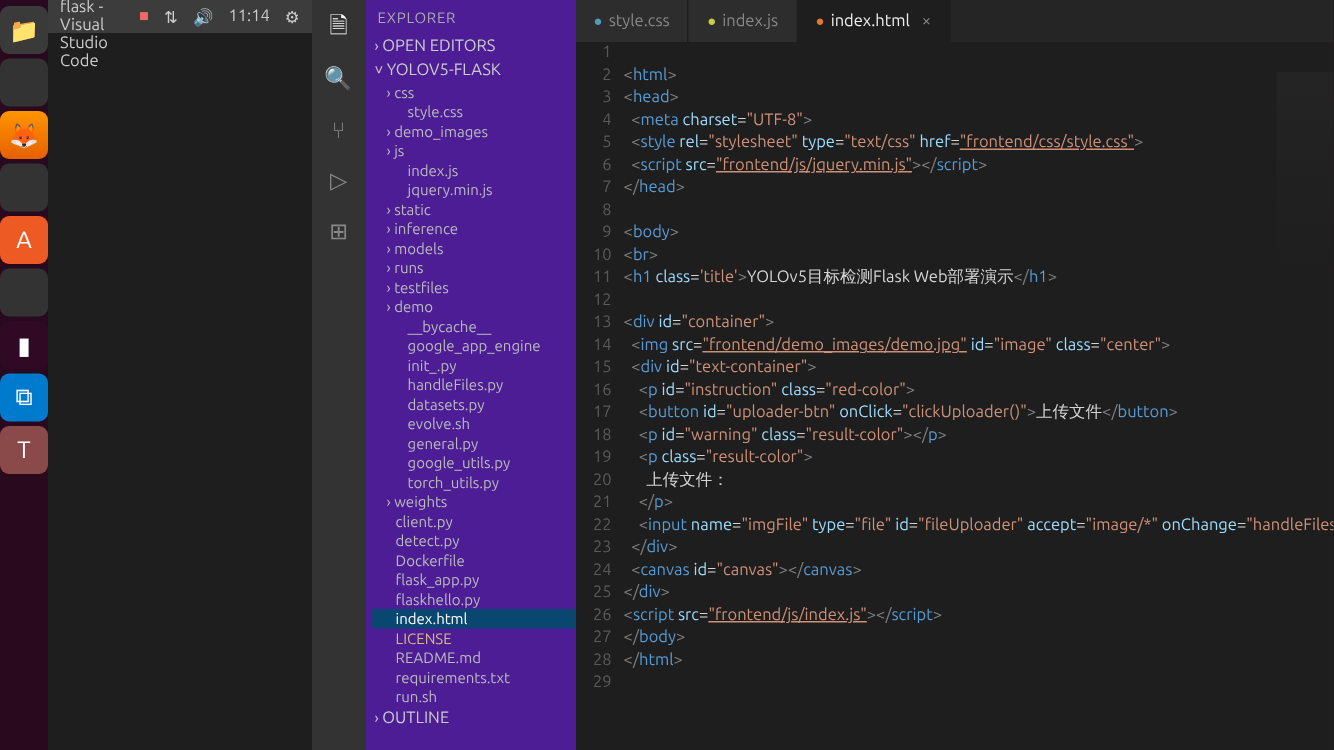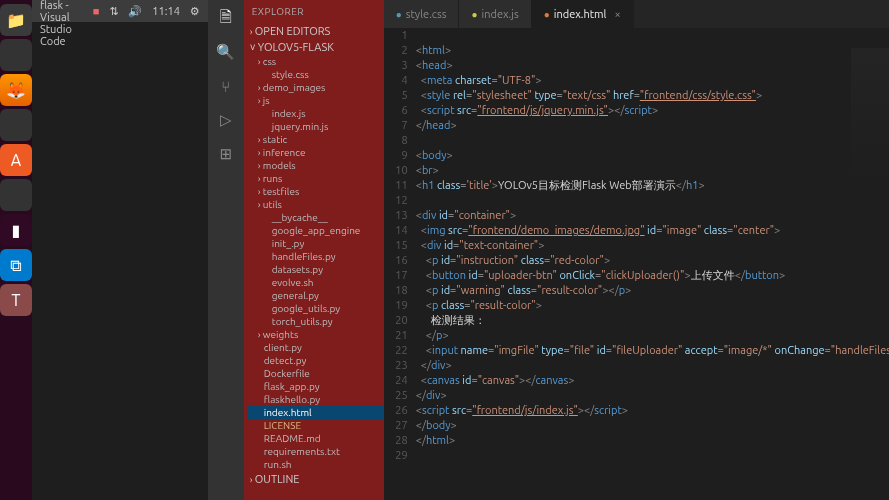--- a/index.html
+++ b/index.html
@@ -14,21 +14,21 @@
 .li-code{background:#007acc;color:#fff}
 .li-text{background:#8a4a4a;color:#fff}
 .li-blank{background:#333}
 .main{flex:1;display:flex;flex-direction:row;background:#1e1e1e}
 .titlebar{height:22px;background:#3c3c3c;display:flex;align-items:center;padding:0 8px;color:#ccc;font-size:11px}
 .titlebar .right{margin-left:auto;display:flex;gap:10px;font-size:10px}
 .workspace{flex:1;display:flex}
 .activity-bar{width:36px;background:#333;display:flex;flex-direction:column;align-items:center;padding-top:8px;gap:14px;color:#888}
 .activity-bar .ico{width:20px;height:20px;display:flex;align-items:center;justify-content:center;font-size:15px}
 .activity-bar .ico.active{color:#fff}
-.sidebar{width:140px;background:#7f1d1d;color:#bbb;font-size:10px;overflow:hidden}
+.sidebar{width:140px;background:#4c1d95;color:#bbb;font-size:10px;overflow:hidden}
 .sidebar-header{padding:6px 8px;font-size:10px;letter-spacing:0.5px;color:#aaa}
 .sidebar-section{padding:2px 6px;font-size:10px;font-weight:normal;color:#ccc}
 .tree{padding-left:4px}
 .tree-item{padding:1px 4px 1px 16px;font-size:10px;color:#bbb;white-space:nowrap;overflow:hidden}
 .tree-item.folder{padding-left:10px}
 .tree-item.active{background:#094771;color:#fff}
 .tree-item.lvl2{padding-left:24px}
 .tree-item.yellow{color:#d7ba7d}
 .editor-area{flex:1;display:flex;flex-direction:column;background:#1e1e1e;position:relative}
 .tabs{height:28px;background:#252526;display:flex;align-items:stretch}
@@ -97,21 +97,21 @@
             <div class="tree-item lvl2">style.css</div>
             <div class="tree-item folder">› demo_images</div>
             <div class="tree-item folder">› js</div>
             <div class="tree-item lvl2">index.js</div>
             <div class="tree-item lvl2">jquery.min.js</div>
             <div class="tree-item folder">› static</div>
             <div class="tree-item folder">› inference</div>
             <div class="tree-item folder">› models</div>
             <div class="tree-item folder">› runs</div>
             <div class="tree-item folder">› testfiles</div>
-            <div class="tree-item folder">› utils</div>
+            <div class="tree-item folder">› demo</div>
             <div class="tree-item lvl2">__bycache__</div>
             <div class="tree-item lvl2">google_app_engine</div>
             <div class="tree-item lvl2">init_.py</div>
             <div class="tree-item lvl2">handleFiles.py</div>
             <div class="tree-item lvl2">datasets.py</div>
             <div class="tree-item lvl2">evolve.sh</div>
             <div class="tree-item lvl2">general.py</div>
             <div class="tree-item lvl2">google_utils.py</div>
             <div class="tree-item lvl2">torch_utils.py</div>
             <div class="tree-item folder">› weights</div>
@@ -159,21 +159,21 @@
 <span class="p">&lt;</span><span class="t">br</span><span class="p">&gt;</span>
 <span class="p">&lt;</span><span class="t">h1</span> <span class="a">class</span>=<span class="s">'title'</span><span class="p">&gt;</span><span class="tx">YOLOv5目标检测Flask Web部署演示</span><span class="p">&lt;/</span><span class="t">h1</span><span class="p">&gt;</span>
 
 <span class="p">&lt;</span><span class="t">div</span> <span class="a">id</span>=<span class="s">"container"</span><span class="p">&gt;</span>
   <span class="p">&lt;</span><span class="t">img</span> <span class="a">src</span>=<span class="su">"frontend/demo_images/demo.jpg"</span> <span class="a">id</span>=<span class="s">"image"</span> <span class="a">class</span>=<span class="s">"center"</span><span class="p">&gt;</span>
   <span class="p">&lt;</span><span class="t">div</span> <span class="a">id</span>=<span class="s">"text-container"</span><span class="p">&gt;</span>
     <span class="p">&lt;</span><span class="t">p</span> <span class="a">id</span>=<span class="s">"instruction"</span> <span class="a">class</span>=<span class="s">"red-color"</span><span class="p">&gt;</span>
     <span class="p">&lt;</span><span class="t">button</span> <span class="a">id</span>=<span class="s">"uploader-btn"</span> <span class="a">onClick</span>=<span class="s">"clickUploader()"</span><span class="p">&gt;</span><span class="tx">上传文件</span><span class="p">&lt;/</span><span class="t">button</span><span class="p">&gt;</span>
     <span class="p">&lt;</span><span class="t">p</span> <span class="a">id</span>=<span class="s">"warning"</span> <span class="a">class</span>=<span class="s">"result-color"</span><span class="p">&gt;&lt;/</span><span class="t">p</span><span class="p">&gt;</span>
     <span class="p">&lt;</span><span class="t">p</span> <span class="a">class</span>=<span class="s">"result-color"</span><span class="p">&gt;</span>
-      <span class="tx">检测结果：</span>
+      <span class="tx">上传文件：</span>
     <span class="p">&lt;/</span><span class="t">p</span><span class="p">&gt;</span>
     <span class="p">&lt;</span><span class="t">input</span> <span class="a">name</span>=<span class="s">"imgFile"</span> <span class="a">type</span>=<span class="s">"file"</span> <span class="a">id</span>=<span class="s">"fileUploader"</span> <span class="a">accept</span>=<span class="s">"image/*"</span> <span class="a">onChange</span>=<span class="s">"handleFiles()"</span>
   <span class="p">&lt;/</span><span class="t">div</span><span class="p">&gt;</span>
   <span class="p">&lt;</span><span class="t">canvas</span> <span class="a">id</span>=<span class="s">"canvas"</span><span class="p">&gt;&lt;/</span><span class="t">canvas</span><span class="p">&gt;</span>
 <span class="p">&lt;/</span><span class="t">div</span><span class="p">&gt;</span>
 <span class="p">&lt;</span><span class="t">script</span> <span class="a">src</span>=<span class="su">"frontend/js/index.js"</span><span class="p">&gt;&lt;/</span><span class="t">script</span><span class="p">&gt;</span>
 <span class="p">&lt;/</span><span class="t">body</span><span class="p">&gt;</span>
 <span class="p">&lt;/</span><span class="t">html</span><span class="p">&gt;</span>
 
 </div>

